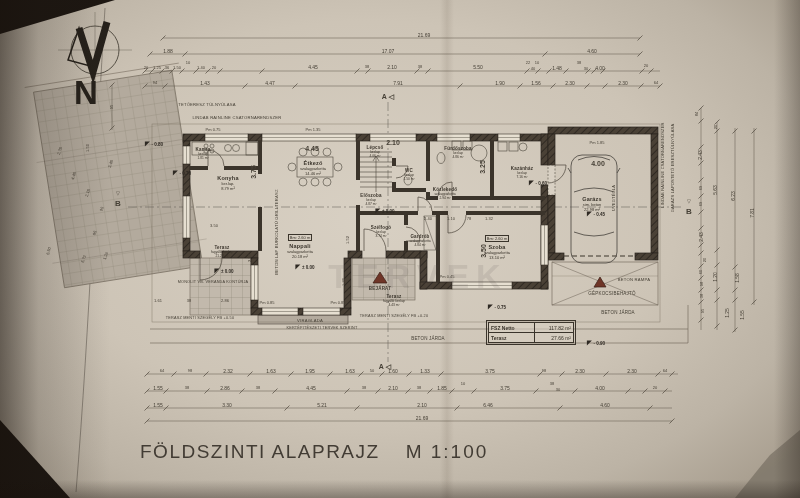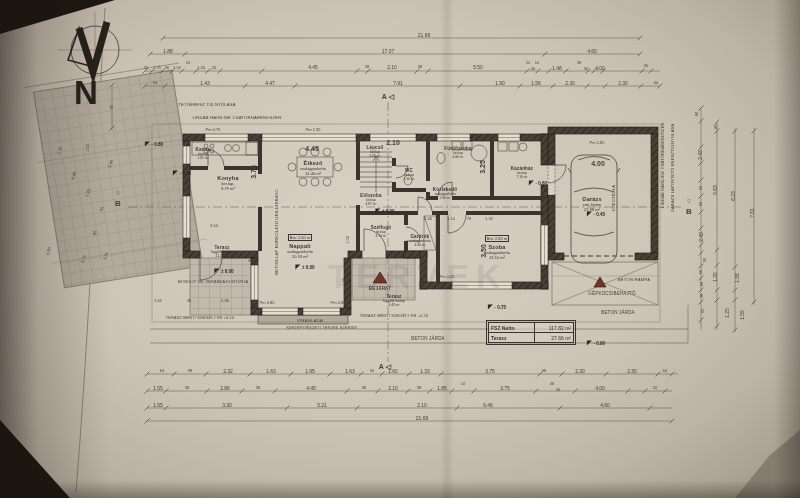--- a/index.html
+++ b/index.html
@@ -640,13 +640,16 @@
     <div class="row">
       <span class="c1">FSZ Netto</span>
       <span class="c2">117.82 m²</span>
     </div>
     <div class="row">
       <span class="c1">Terasz</span>
       <span class="c2">27.66 m²</span>
     </div>
   </div>
 
+  <div id="title-block">
+    <span>FÖLDSZINTI ALAPRAJZ</span><span class="scale">M 1:100</span>
+  </div>
 </div>
 
 </body></html>

